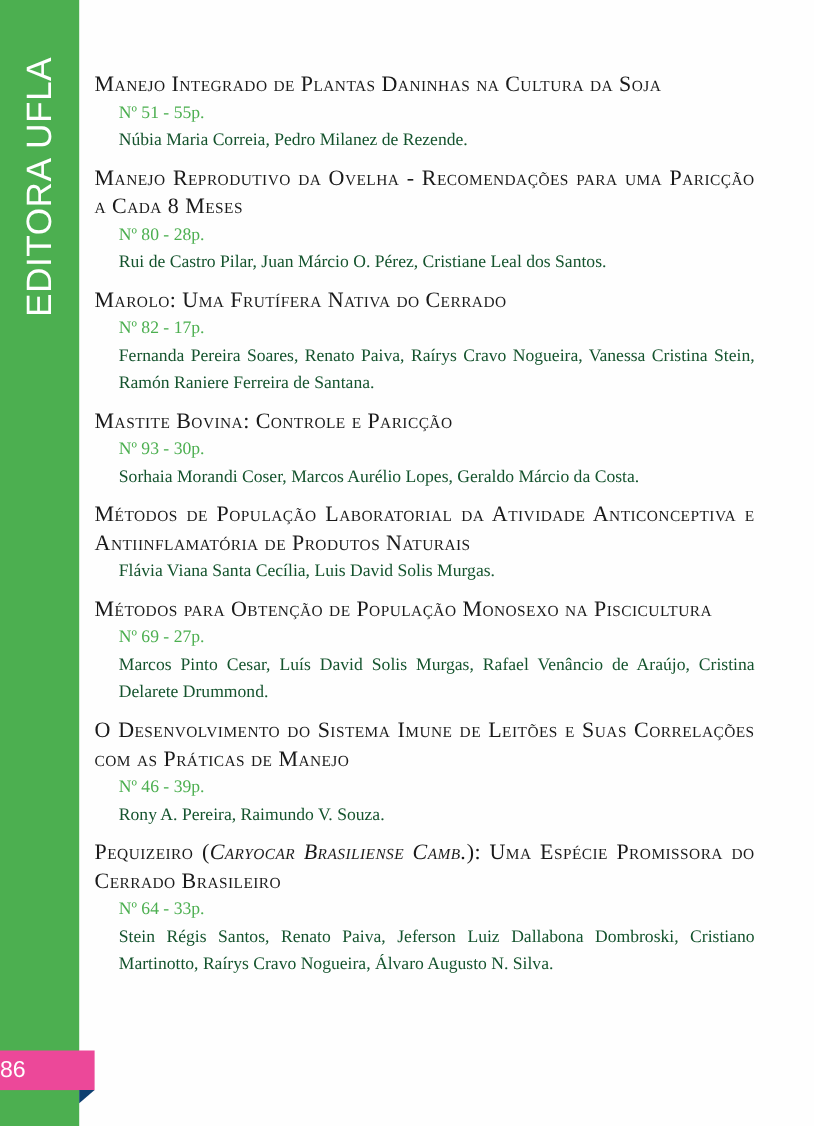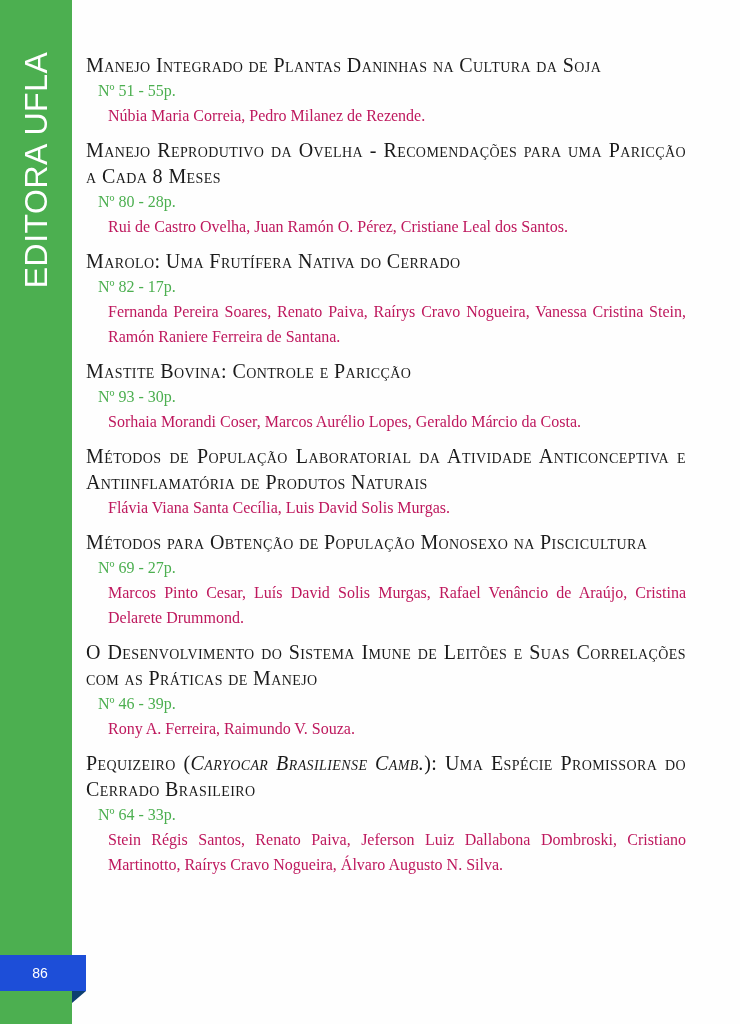--- a/index.html
+++ b/index.html
@@ -15,51 +15,51 @@
   .sidebar-label {
     position: absolute; left: 36px; top: 170px;
     transform: translate(-50%, -50%) rotate(-90deg);
     white-space: nowrap;
     color: #ffffff;
     font-family: "Liberation Sans", "DejaVu Sans", sans-serif;
     font-size: 32px; letter-spacing: 0.5px; font-weight: normal;
   }
   .page-tab {
     position: absolute; left: 0; top: 955px; width: 86px; height: 36px;
-    background: #1d4ed8;
+    background: #ec4899;
     color: #ffffff;
     font-family: "Liberation Sans", "DejaVu Sans", sans-serif;
-    font-size: 14px; line-height: 36px;
-    text-align: center;
+    font-size: 21px; line-height: 36px;
+    text-align: left;
     padding-right: 6px; box-sizing: border-box;
   }
   .page-tab-fold {
     position: absolute; left: 72px; top: 991px; width: 0; height: 0;
     border-top: 12px solid #0d3f70;
     border-right: 14px solid transparent;
   }
   .content {
-    position: absolute; left: 86px; top: 52px; width: 600px;
+    position: absolute; left: 86px; top: 64px; width: 600px;
   }
   .entry { margin-bottom: 9px; }
   .entry-title {
     font-variant: small-caps;
     font-size: 20px; line-height: 26px;
     color: #1a1a1a;
     letter-spacing: 0.4px;
     text-align: justify;
   }
   .entry-title i { font-style: italic; }
   .entry-number {
     color: #4caf50;
     font-size: 16px; line-height: 25px;
-    margin-left: 12px;
+    margin-left: 22px;
   }
   .entry-authors {
-    color: #be185d;
+    color: #14532d;
     font-size: 16px; line-height: 25px;
     margin-left: 22px;
     text-align: justify;
   }
 </style>
 </head>
 <body>
 
 <div class="sidebar">
   <div class="sidebar-label">EDITORA UFLA</div>
@@ -70,21 +70,21 @@
 
 <div class="content">
   <div class="entry">
     <div class="entry-title">Manejo Integrado de Plantas Daninhas na Cultura da Soja</div>
     <div class="entry-number">Nº 51 - 55p.</div>
     <div class="entry-authors">Núbia Maria Correia, Pedro Milanez de Rezende.</div>
   </div>
   <div class="entry">
     <div class="entry-title">Manejo Reprodutivo da Ovelha - Recomendações para uma Paricção a Cada 8 Meses</div>
     <div class="entry-number">Nº 80 - 28p.</div>
-    <div class="entry-authors">Rui de Castro Ovelha, Juan Ramón O. Pérez, Cristiane Leal dos Santos.</div>
+    <div class="entry-authors">Rui de Castro Pilar, Juan Márcio O. Pérez, Cristiane Leal dos Santos.</div>
   </div>
   <div class="entry">
     <div class="entry-title">Marolo: Uma Frutífera Nativa do Cerrado</div>
     <div class="entry-number">Nº 82 - 17p.</div>
     <div class="entry-authors">Fernanda Pereira Soares, Renato Paiva, Raírys Cravo Nogueira, Vanessa Cristina Stein, Ramón Raniere Ferreira de Santana.</div>
   </div>
   <div class="entry">
     <div class="entry-title">Mastite Bovina: Controle e Paricção</div>
     <div class="entry-number">Nº 93 - 30p.</div>
     <div class="entry-authors">Sorhaia Morandi Coser, Marcos Aurélio Lopes, Geraldo Márcio da Costa.</div>
@@ -94,20 +94,20 @@
     <div class="entry-authors">Flávia Viana Santa Cecília, Luis David Solis Murgas.</div>
   </div>
   <div class="entry">
     <div class="entry-title">Métodos para Obtenção de População Monosexo na Piscicultura</div>
     <div class="entry-number">Nº 69 - 27p.</div>
     <div class="entry-authors">Marcos Pinto Cesar, Luís David Solis Murgas, Rafael Venâncio de Araújo, Cristina Delarete Drummond.</div>
   </div>
   <div class="entry">
     <div class="entry-title">O Desenvolvimento do Sistema Imune de Leitões e Suas Correlações com as Práticas de Manejo</div>
     <div class="entry-number">Nº 46 - 39p.</div>
-    <div class="entry-authors">Rony A. Ferreira, Raimundo V. Souza.</div>
+    <div class="entry-authors">Rony A. Pereira, Raimundo V. Souza.</div>
   </div>
   <div class="entry">
     <div class="entry-title"><span>Pequizeiro (</span><i>Caryocar Brasiliense Camb.</i><span>): Uma Espécie Promissora do Cerrado Brasileiro</span></div>
     <div class="entry-number">Nº 64 - 33p.</div>
     <div class="entry-authors">Stein Régis Santos, Renato Paiva, Jeferson Luiz Dallabona Dombroski, Cristiano Martinotto, Raírys Cravo Nogueira, Álvaro Augusto N. Silva.</div>
   </div>
 </div>
 
 </body></html>

